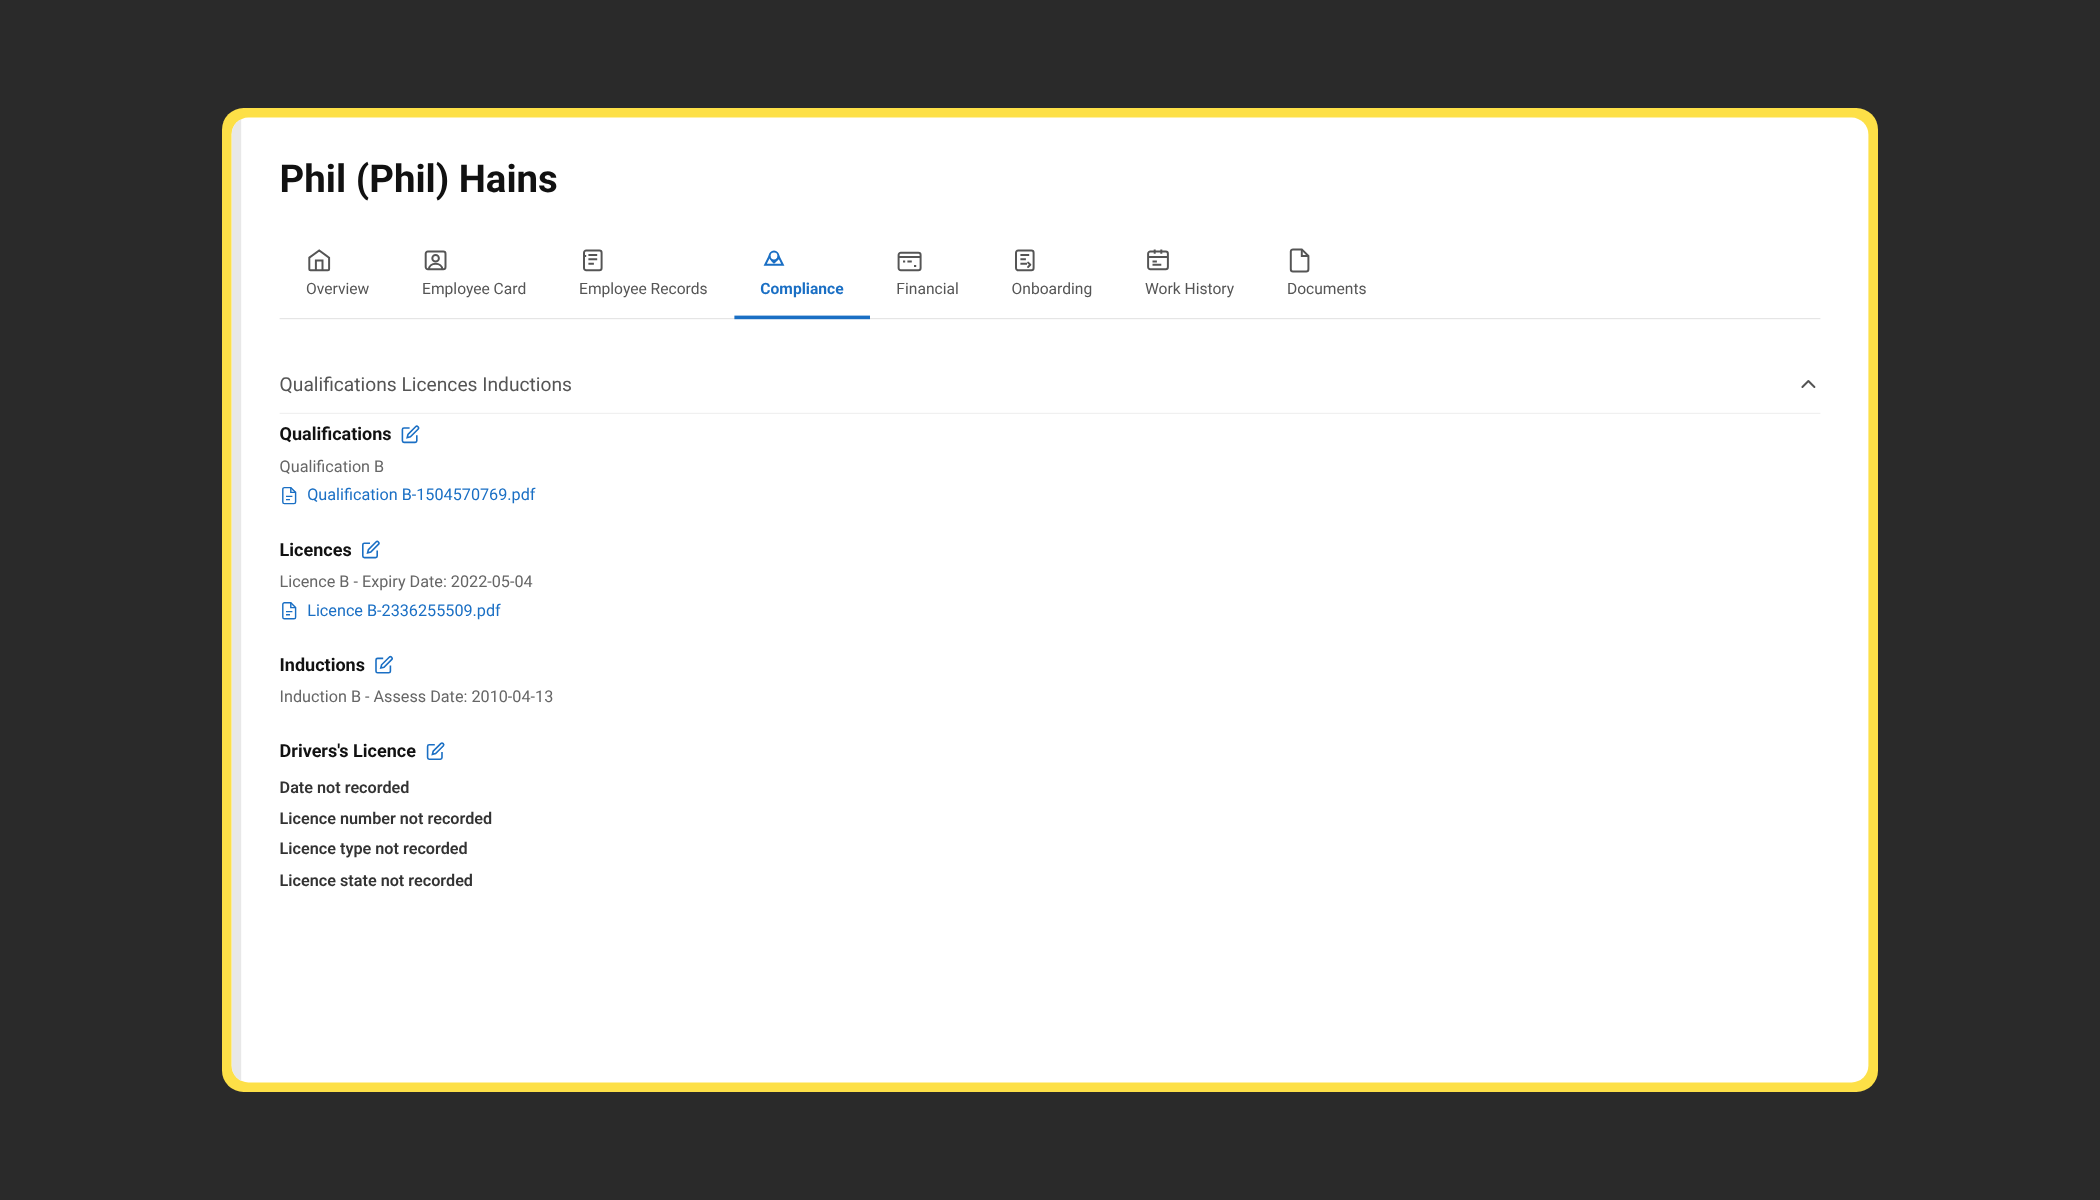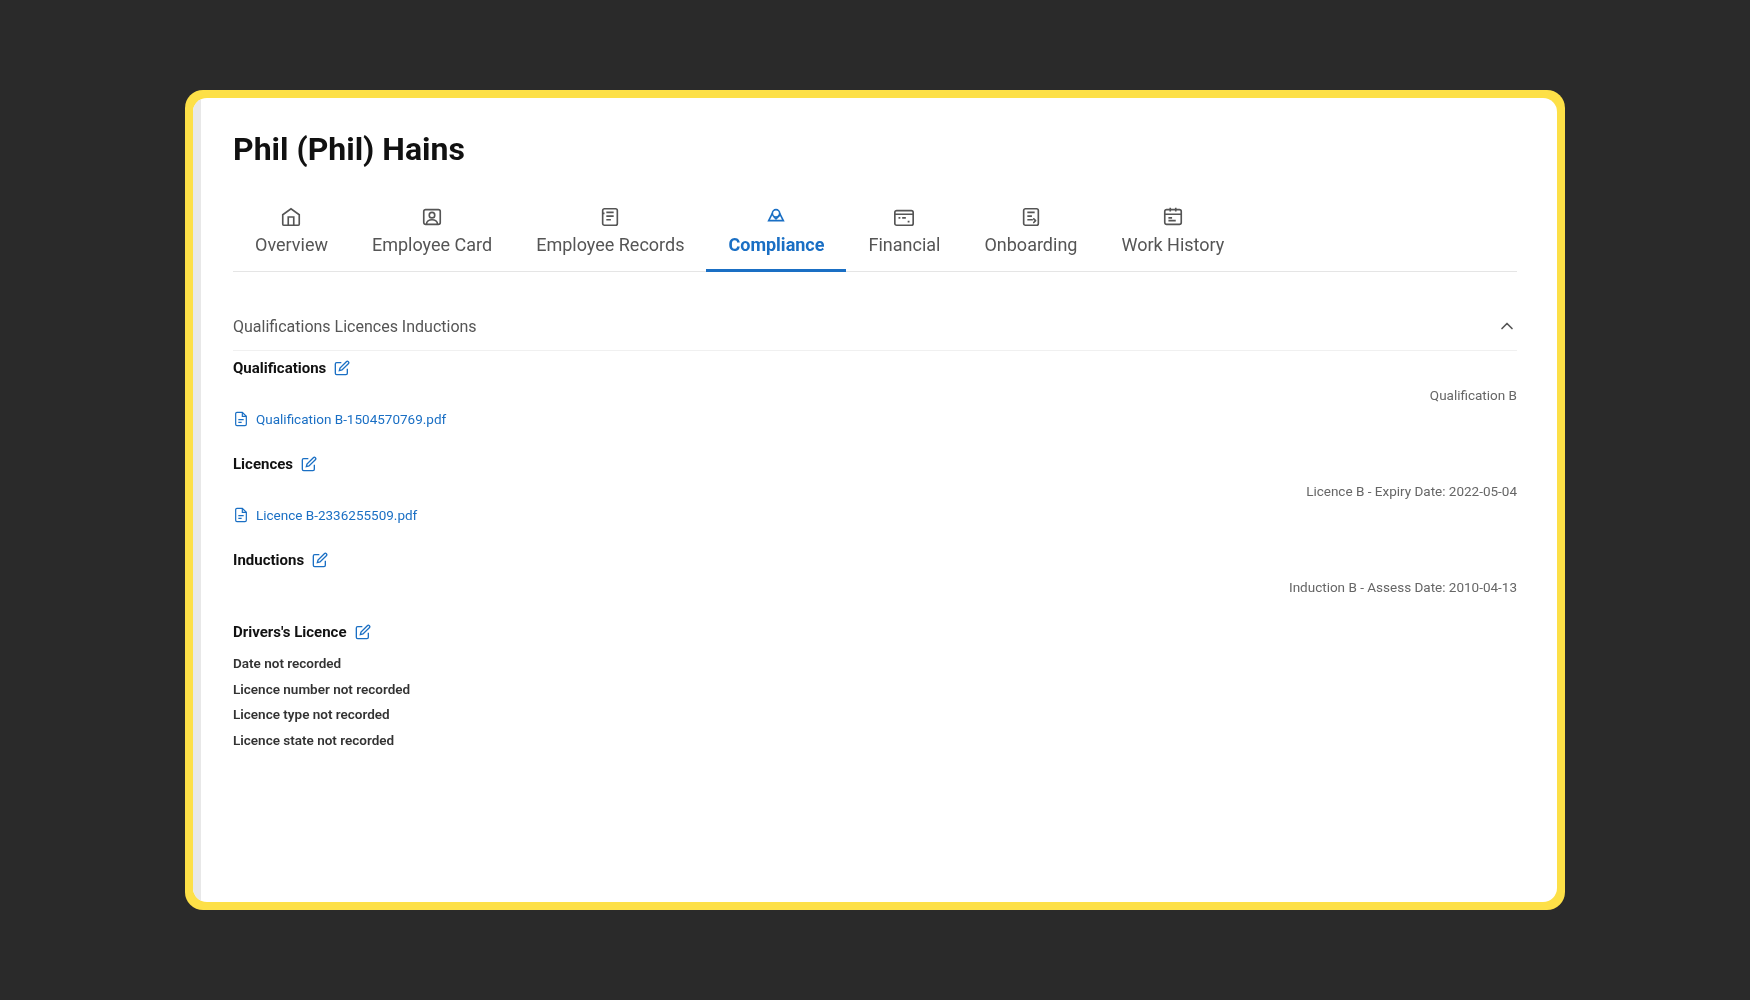--- a/index.html
+++ b/index.html
@@ -47,26 +47,25 @@
     }
     .nav-tabs {
       display: flex;
       border-bottom: 1px solid #e5e5e5;
       margin-bottom: 0;
       gap: 0;
     }
     .nav-tab {
       display: flex;
       flex-direction: column;
-      align-items: center;
       gap: 6px;
       padding: 10px 22px 14px;
       cursor: pointer;
       color: #555;
-      font-size: 18px;
+      font-size: 13px;
       border-bottom: 3px solid transparent;
       margin-bottom: -1px;
       white-space: nowrap;
     }
     .nav-tab.active {
       color: #1a6fc4;
       border-bottom-color: #1a6fc4;
     }
     .nav-tab svg {
       width: 22px;
@@ -109,21 +108,20 @@
     .edit-icon {
       color: #1a6fc4;
       cursor: pointer;
       width: 16px;
       height: 16px;
     }
     .subsection-label {
       font-size: 13.5px;
       color: #666;
       margin-bottom: 8px;
-      text-align: right;
     }
     .file-link {
       display: flex;
       align-items: center;
       gap: 7px;
       color: #1a6fc4;
       font-size: 13.5px;
       cursor: pointer;
       margin-bottom: 4px;
     }
@@ -208,20 +206,27 @@
         <div class="nav-tab">
           <svg viewBox="0 0 24 24" fill="none" stroke="currentColor" stroke-width="1.8">
             <rect x="3" y="4" width="18" height="16" rx="2"></rect>
             <path d="M3 9h18"></path>
             <path d="M9 2v4M15 2v4"></path>
             <path d="M7 13h4M7 16h8"></path>
           </svg>
           <span>Work History</span>
         </div>
 
+        <div class="nav-tab">
+          <svg viewBox="0 0 24 24" fill="none" stroke="currentColor" stroke-width="1.8">
+            <path d="M14 2H6a2 2 0 00-2 2v16a2 2 0 002 2h12a2 2 0 002-2V8z"></path>
+            <path d="M14 2v6h6"></path>
+          </svg>
+          <span>Documents</span>
+        </div>
 
       </nav>
 
       <div class="main-content">
 
         <div class="section-header">
           <span class="section-title-text">Qualifications Licences Inductions</span>
           <svg class="chevron-up" viewBox="0 0 24 24" fill="none" stroke="currentColor" stroke-width="2">
             <path d="M18 15l-6-6-6 6" stroke-linecap="round" stroke-linejoin="round"></path>
           </svg>

